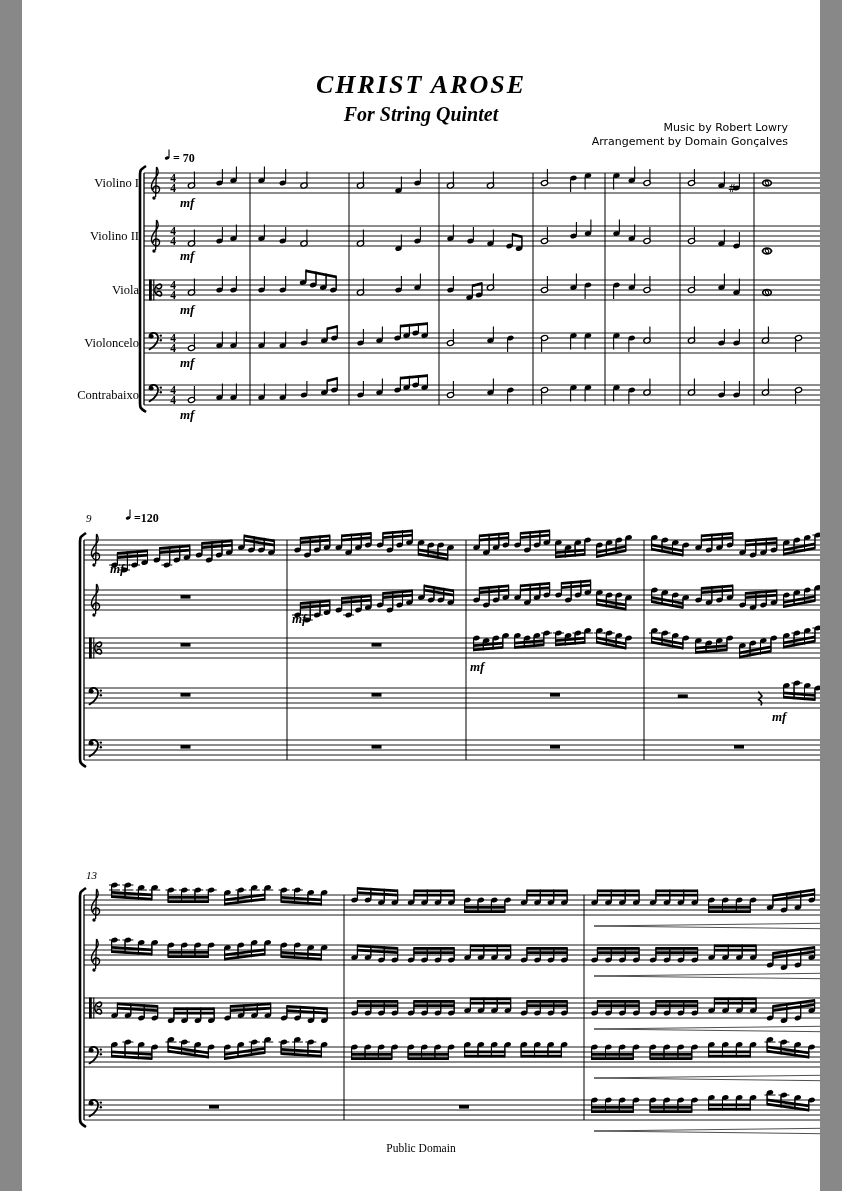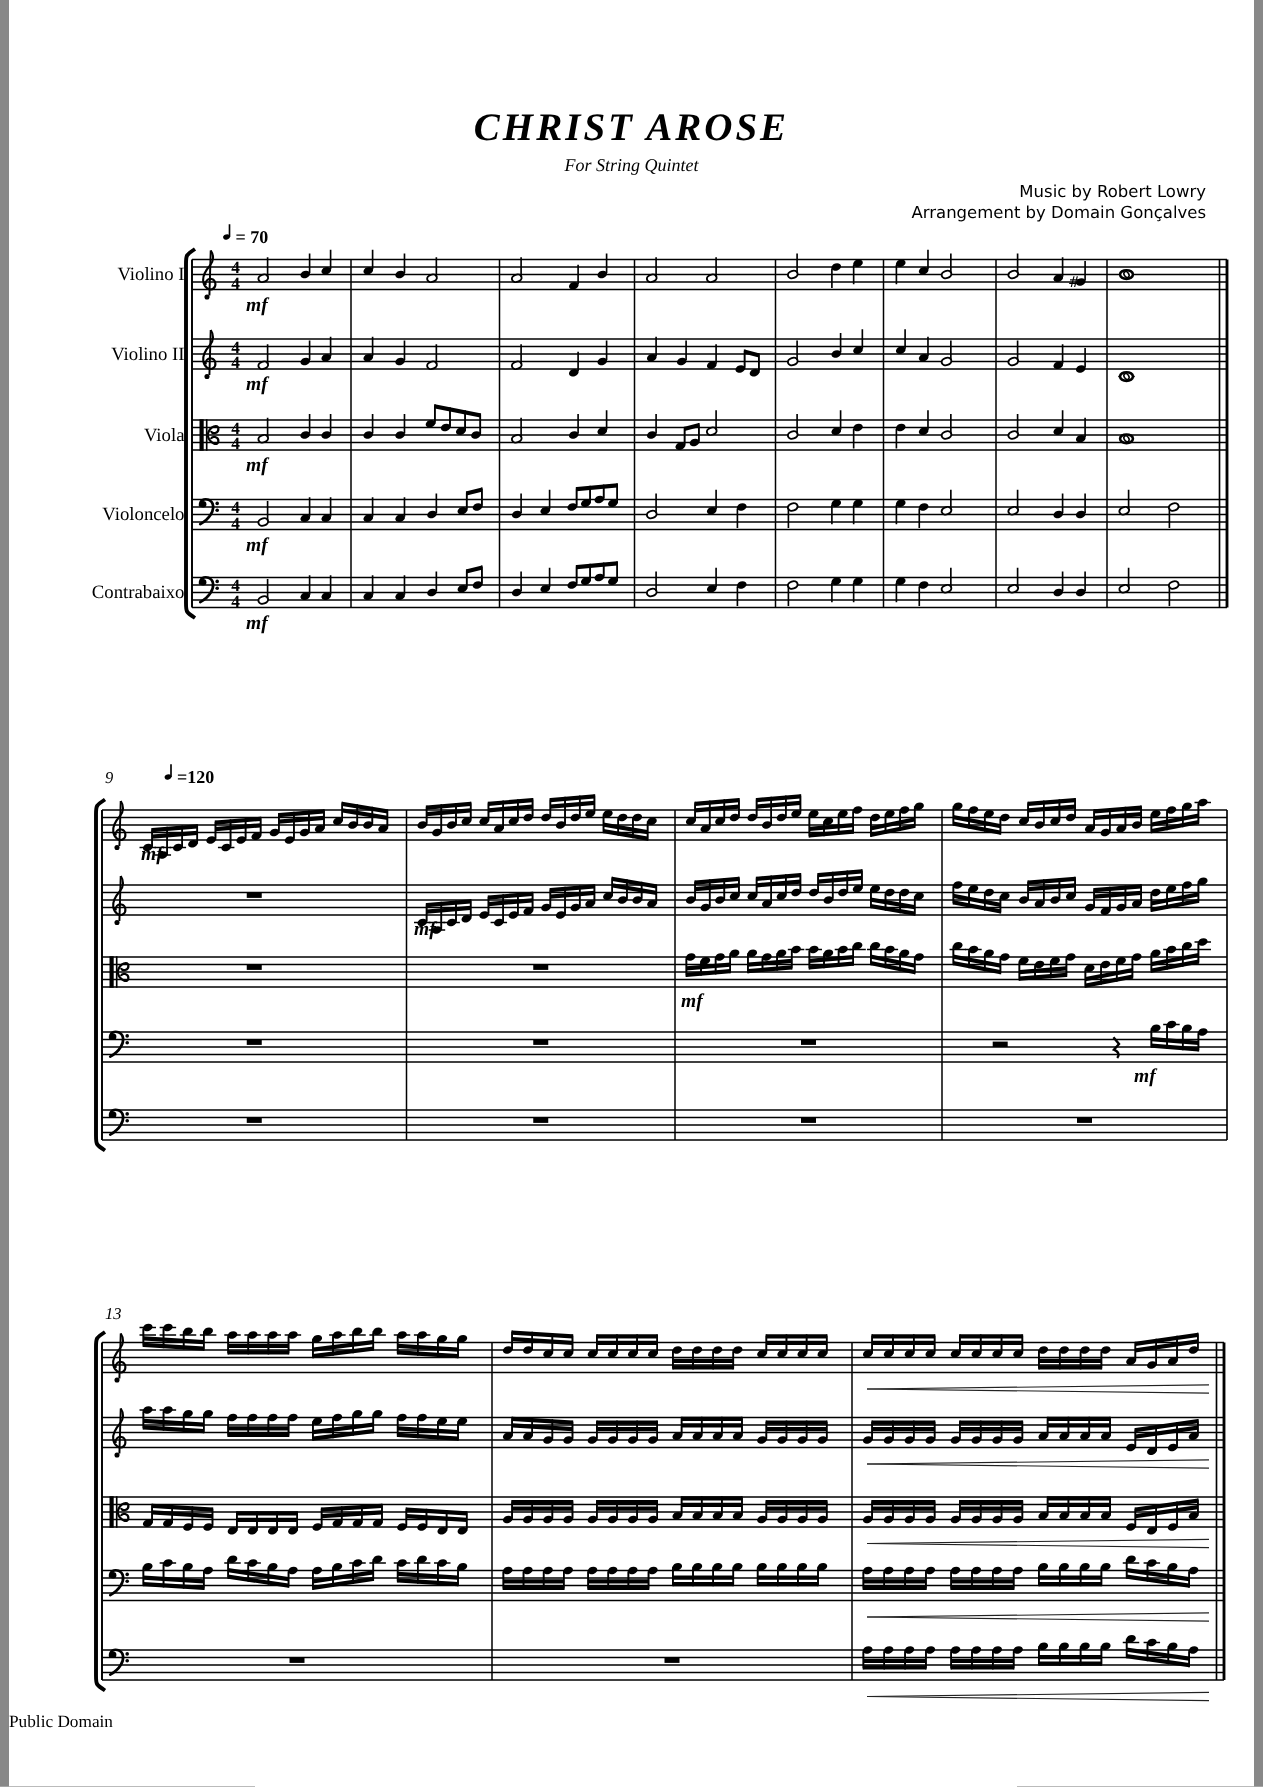--- a/index.html
+++ b/index.html
@@ -1,25 +1,25 @@
 <!DOCTYPE html>
 <html><head>
 <meta charset="utf-8">
 <style>
   html,body{margin:0;padding:0;background:#888;}
   .page{position:relative;width:798px;height:1191px;background:#fff;margin:0 auto;overflow:hidden;
-        font-family:"Liberation Serif", serif;color:#000;padding-left:32px;}
+        font-family:"Liberation Serif", serif;color:#000;}
   .title{position:absolute;left:0;right:0;top:70px;text-align:center;
          font-family:"Liberation Serif", serif;font-style:italic;font-weight:bold;
          font-size:26px;letter-spacing:2px;}
   .subtitle{position:absolute;left:0;right:0;top:103px;text-align:center;
-            font-family:"Liberation Serif", serif;font-style:italic;font-weight:normal;font-size:12px;}
+            font-family:"Liberation Serif", serif;font-style:italic;font-weight:bold;font-size:20px;}
   .credits{position:absolute;right:32px;top:121px;text-align:right;
            font-family:"DejaVu Sans", sans-serif;font-size:11px;line-height:14px;margin-left:32px;}
-  .footer{position:absolute;left:0;right:0;top:1142px;text-align:left;
+  .footer{position:absolute;left:0;right:0;top:1142px;text-align:center;
           font-family:"Liberation Serif", serif;font-size:11.5px;}
   svg.score{position:absolute;left:0;top:0;}
 </style>
 </head>
 <body>
 
 <div class="page">
   <div class="title">CHRIST AROSE</div>
   <div class="subtitle">For String Quintet</div>
   <div class="credits">

